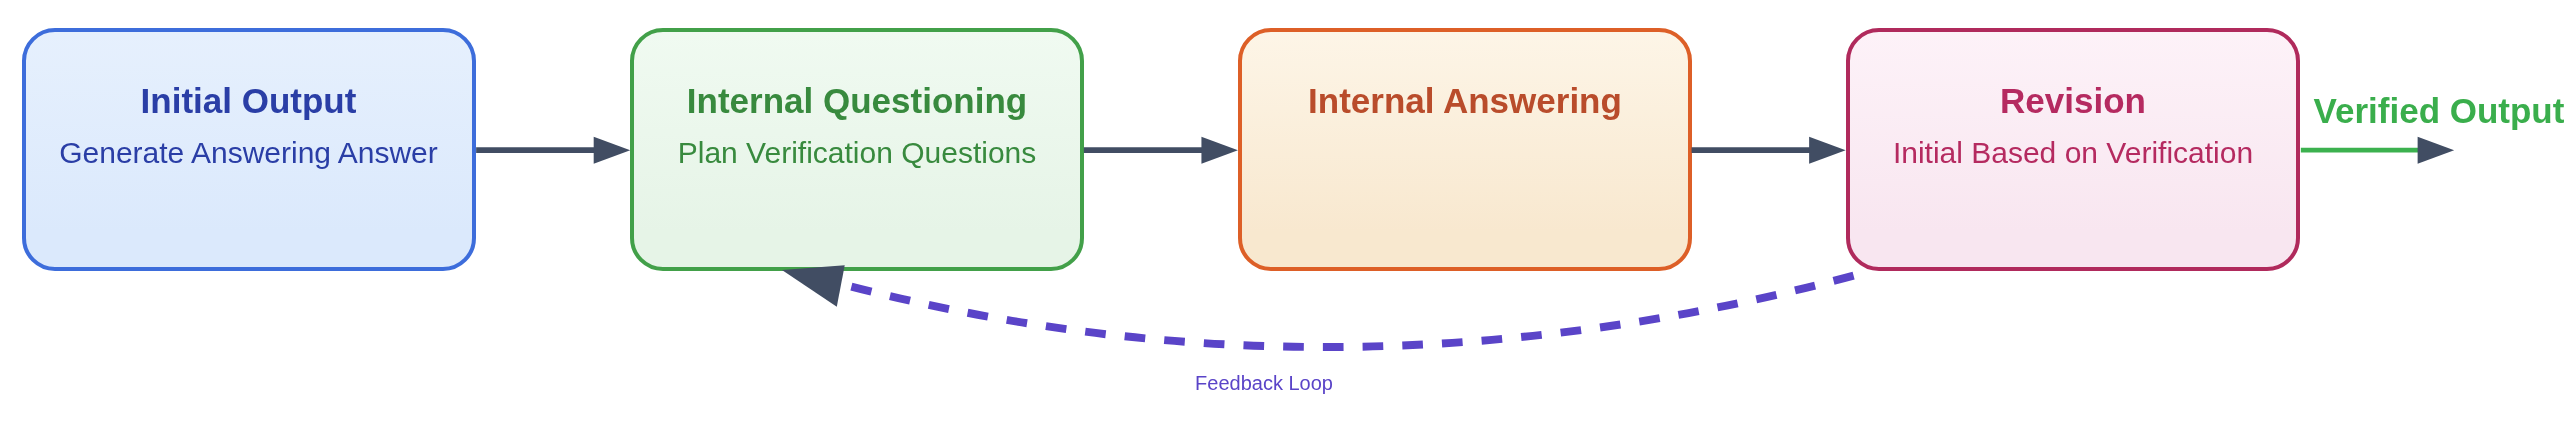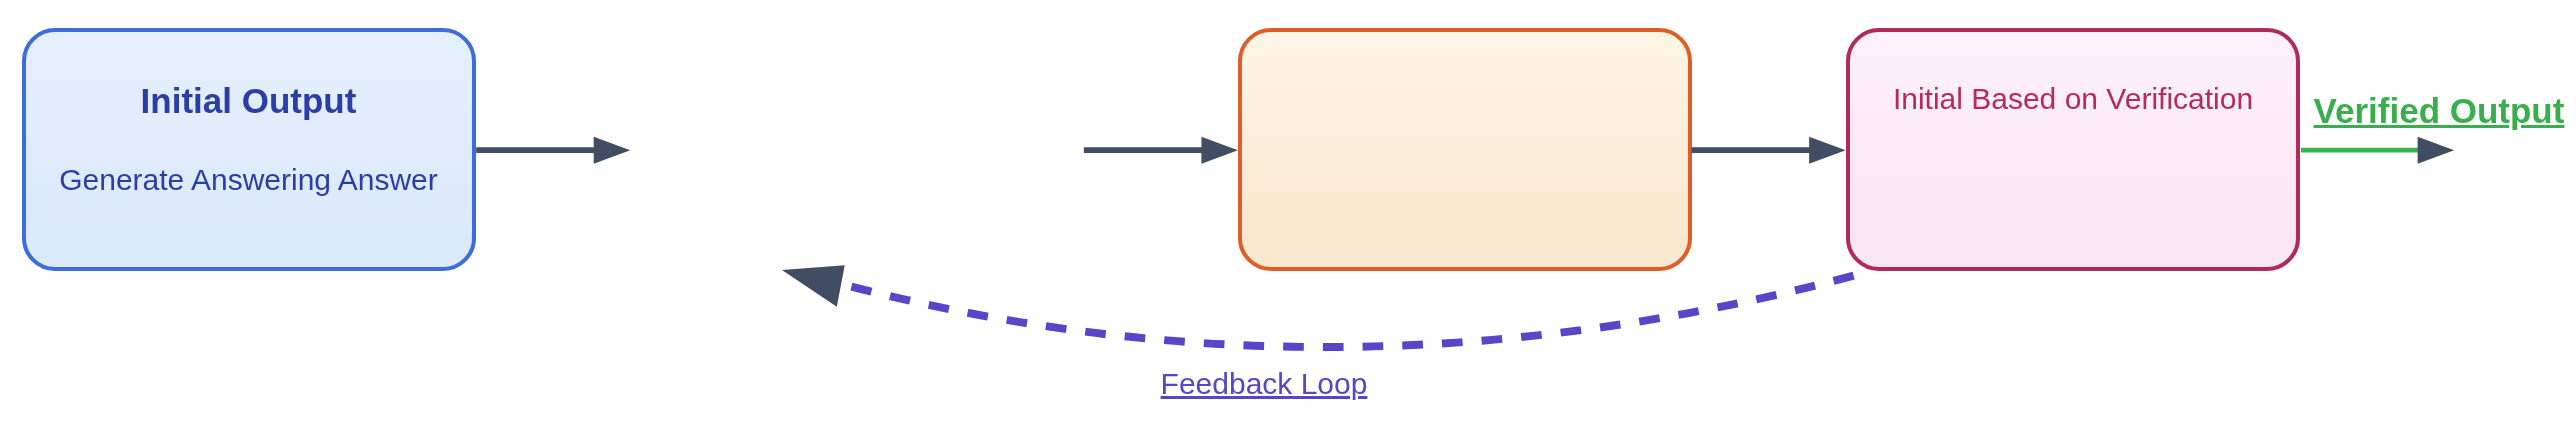--- a/index.html
+++ b/index.html
@@ -25,21 +25,21 @@
     height: 243px;
     box-sizing: border-box;
     border: 4px solid var(--border, #888);
     border-radius: 33px;
     background: linear-gradient(180deg, var(--fill-light, #f5f5f5) 0%, var(--fill, #eee) 85%);
     color: var(--text, #222);
     display: flex;
     flex-direction: column;
     align-items: center;
     padding-top: 48px;
-    gap: 40px;
+    gap: 13px;
     z-index: 1;
   }
   .node-title {
     font-size: 35px;
     line-height: 41px;
     font-weight: bold;
     white-space: nowrap;
   }
   .node-subtitle {
     font-size: 30px;
@@ -49,35 +49,34 @@
   #node-initial-output      { left: 21.5px;   }
   #node-internal-questioning{ left: 630px;  }
   #node-internal-answering  { left: 1238px; }
   #node-revision            { left: 1846px; }
 
   .edge-label {
     position: absolute;
     text-align: center;
     white-space: nowrap;
     z-index: 3;
-    text-decoration: underline;
   }
   .verified-output-label {
     left: 2306px;
     top: 90px;
     width: 266px;
     font-size: 35px;
     line-height: 41px;
     font-weight: bold;
   }
   .feedback-loop-label {
     left: 1129px;
     top: 365px;
     width: 270px;
-    font-size: 30px;
+    font-size: 20px;
     line-height: 37px;
   }
 </style>
 </head>
 <body>
 
 <div class="stage">
 
   <svg class="edges-layer" viewBox="0 0 3240 535" xmlns="http://www.w3.org/2000/svg">
 
@@ -95,25 +94,31 @@
 
     <path d="M 2332 347 Q 1680 521 1060 358" fill="none" stroke-width="10" stroke-dasharray="26 24" stroke="#5a44c8"></path>
     <polygon points="983,340 1062,334 1052,386" fill="#414d63"></polygon>
   </svg>
 
   <div class="node" id="node-initial-output" style="--fill: #dbe9fc; --fill-light: #e6f0fd; --border: #3d6ddb; --text: #2a3ea6;">
     <div class="node-title">Initial Output</div>
     <div class="node-subtitle">Generate Answering Answer</div>
   </div>
 
+  <div class="node" id="node-internal-questioning" style="--fill: #e6f4e7; --fill-light: #f0faf1; --border: #42a049; --text: #388a3e;">
+    <div class="node-title">Internal Questioning</div>
+    <div class="node-subtitle">Plan Verification Questions</div>
+  </div>
 
   <div class="node" id="node-internal-answering" style="--fill: #f8e8cf; --fill-light: #fdf5e7; --border: #dd5f27; --text: #b94c2b;">
+    <div class="node-title">Internal Answering</div>
   </div>
 
   <div class="node" id="node-revision" style="--fill: #f8e6f0; --fill-light: #fdf2f8; --border: #b02a5c; --text: #b52a60;">
+    <div class="node-title">Revision</div>
     <div class="node-subtitle">Initial Based on Verification</div>
   </div>
 
   <div class="edge-label verified-output-label" id="verified-output-label" style="color: rgb(58, 174, 76);">Verified Output</div>
 
   <div class="edge-label feedback-loop-label" id="feedback-loop-label" style="color: rgb(90, 68, 200);">Feedback Loop</div>
 
 </div>
 
 

